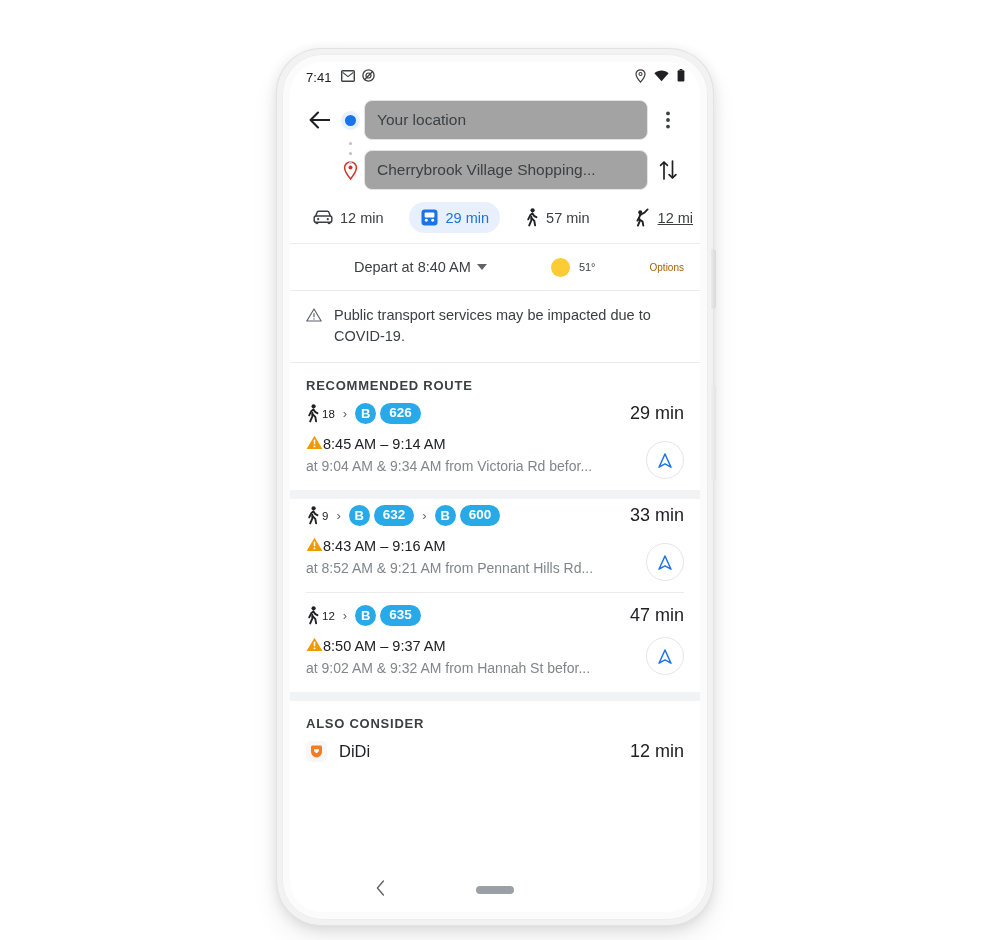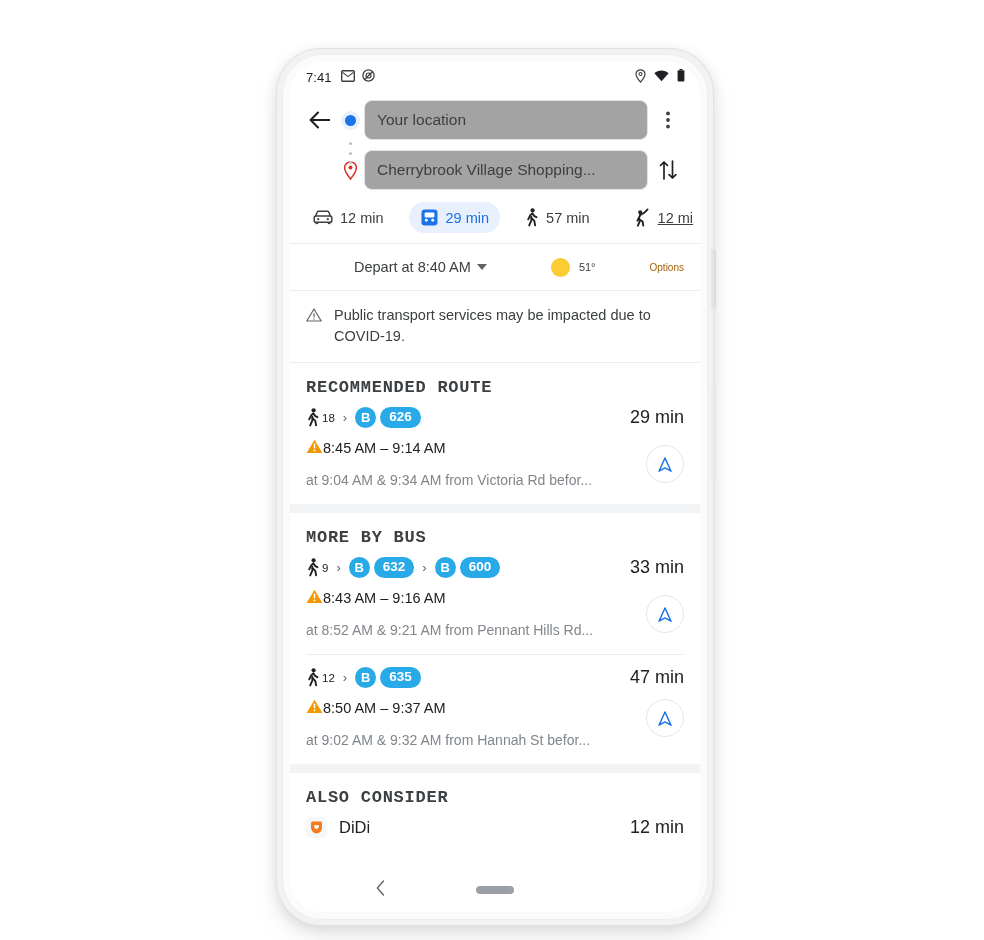--- a/index.html
+++ b/index.html
@@ -162,26 +162,25 @@
     font-size: 14.5px;
     color: #3c4043;
     line-height: 1.42;
   }
   #covid-notice .txt { max-width: 320px; }
 
   
   .section-gap { height: 9px; background: #f1f3f4; }
   .section { padding: 0 16px; }
   .section-title {
-    font-size: 17px;
+    font-size: 13px;
     letter-spacing: 0.75px;
     font-weight: bold;
     color: #3c4043;
     padding: 15px 0 4px 0;
-    font-family: Liberation Mono, monospace;
   }
   .route-row {
     position: relative;
     padding: 6px 0 16px 0;
     border-bottom: 1px solid #ececec;
     cursor: pointer;
   }
   .route-row.no-border { border-bottom: none; }
   .route-line1 { display: flex; align-items: center; }
   .legs { display: flex; align-items: center; gap: 7px; flex: 1 1 auto; }
@@ -211,21 +210,21 @@
     padding-left: 12px;
     white-space: nowrap;
   }
   .route-line2 {
     display: flex; align-items: center; gap: 0;
     margin-top: 11px;
     font-size: 14.5px;
     color: #202124;
   }
   .route-line3 {
-    margin-top: 15px;
+    margin-top: 5px;
     font-size: 14px;
     color: #80868b;
     white-space: nowrap;
     overflow: hidden;
     max-width: 315px;
   }
   .nav-button {
     position: absolute;
     right: 0; top: 44px;
     width: 38px; height: 38px;
@@ -473,21 +472,20 @@
           <svg width="16" height="17" viewBox="0 0 16 17">
             <path d="M8 2 L14 15.2 L8 11.9 L2 15.2 Z" fill="none" stroke="#1a73e8" stroke-width="1.5" stroke-linejoin="round"></path>
           </svg>
         </div>
       </div>
     </div>
 
     <div class="section-gap"></div>
 
     <div class="section">
-      <div class="section-title">MORE BY BUS</div>
 
       <div class="route-row">
         <div class="route-line1">
           <div class="legs">
             <span class="walk-leg">
               <svg width="14" height="19" viewBox="0 0 14 19">
                 <circle cx="7.6" cy="2.3" r="2.1" fill="#202124"></circle>
                 <path d="M7.4 5.4 L5.2 7.3 L3.2 11.3" fill="none" stroke="#202124" stroke-width="1.9" stroke-linecap="round" stroke-linejoin="round"></path>
                 <path d="M7.4 5.6 L9.4 8.1 L11.4 9.2" fill="none" stroke="#202124" stroke-width="1.9" stroke-linecap="round" stroke-linejoin="round"></path>
                 <path d="M6.3 8.6 L6.4 12.3 L4.2 17.4" fill="none" stroke="#202124" stroke-width="1.9" stroke-linecap="round" stroke-linejoin="round"></path>

